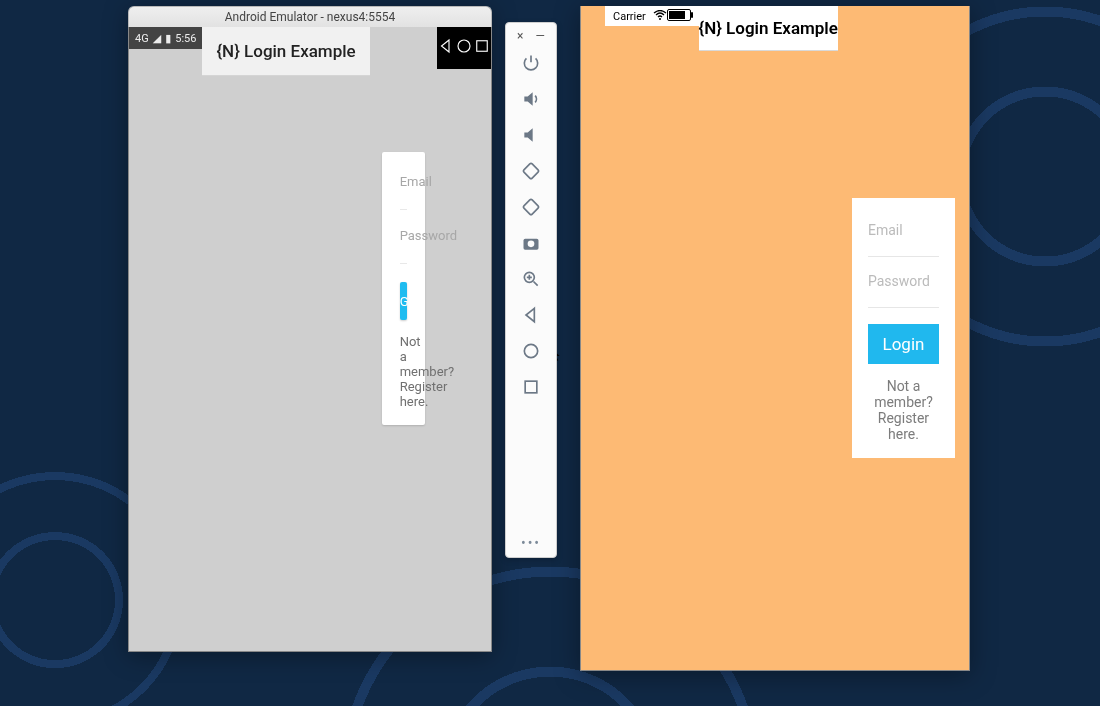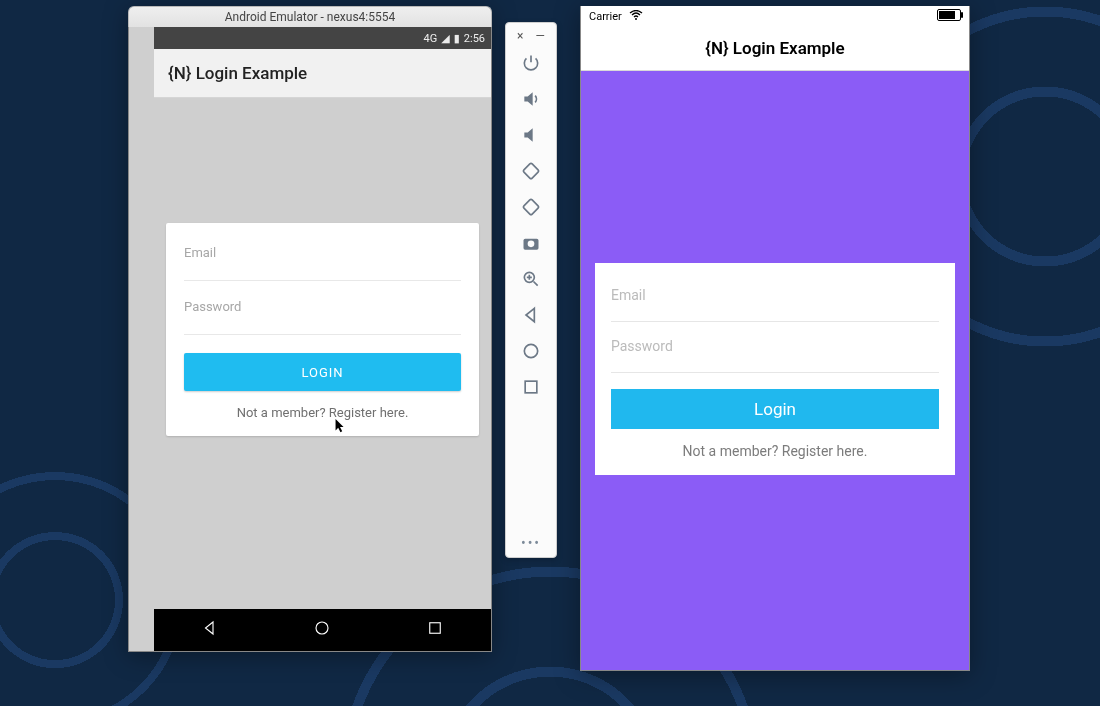--- a/index.html
+++ b/index.html
@@ -29,21 +29,21 @@
     box-shadow:0 4px 24px rgba(0,0,0,.35);
   }
   .mac-titlebar{
     height:20px;background:linear-gradient(#efefef,#e2e2e2);
     border-top-left-radius:6px;border-top-right-radius:6px;
     display:flex;align-items:center;justify-content:center;
     font-size:12px;color:#444;border:1px solid #b9b9b9;border-bottom:none;
   }
   .android-body{
     height:624px;background:#cfcfcf;position:relative;border:1px solid #888;border-top:none;
-    display:flex;flex-direction:column;padding-left:25px;
+    display:flex;
   }
   .status-bar-dark{
     height:22px;background:#444;color:#fff;display:flex;align-items:center;justify-content:flex-end;
     font-size:11px;padding:0 6px;gap:4px;
   }
   .status-bar-dark span{opacity:.9;}
   .action-bar{
     height:48px;background:#f1f1f1;display:flex;align-items:center;padding:0 14px;
     border-bottom:1px solid #d5d5d5;font-size:17px;font-weight:500;color:#222;
   }
@@ -83,21 +83,21 @@
 
   
   .ios{
     position:absolute;left:580px;top:6px;width:390px;
     box-shadow:0 4px 24px rgba(0,0,0,.35);
     display:flex;flex-direction:column;
   }
   .mac-titlebar.ios-bar{justify-content:center;position:relative;}
   .mac-titlebar .traffic{position:absolute;left:8px;display:flex;gap:6px;}
   .mac-titlebar .traffic span{width:10px;height:10px;border-radius:50%;background:#c9c9c9;}
-  .ios-body{height:664px;background:#8b5cf6;border:1px solid #888;border-top:none;display:flex;flex-direction:column;}
+  .ios-body{height:664px;background:#fdba74;border:1px solid #888;border-top:none;display:flex;flex-direction:row;padding-left:24px;}
   .ios-status{height:20px;background:#fff;display:flex;align-items:center;justify-content:space-between;padding:0 8px;font-size:11px;}
   .ios-status .mid{position:absolute;left:0;right:0;text-align:center;font-weight:600;}
   .ios-status{position:relative;}
   .ios-nav{height:44px;background:#fff;border-bottom:1px solid #d9d9d9;display:flex;align-items:center;justify-content:center;font-size:17px;font-weight:600;}
   .ios-content{flex:1;position:relative;}
   .ios-card{
     position:absolute;left:14px;right:14px;top:192px;background:#fff;padding:20px 16px 16px;
   }
   .ios-field-label{font-size:14px;color:#bbb;margin-top:4px;}
   .ios-underline{height:1px;background:#e6e6e6;margin:18px 0 16px;}
@@ -117,21 +117,21 @@
 <div class="bg"></div>
 <div class="stage">
 
 <div class="android">
   <div class="mac-titlebar">Android Emulator - nexus4:5554</div>
   <div class="android-body">
     <div class="status-bar-dark">
       <span>4G</span>
       <span>◢</span>
       <span>▮</span>
-      <span>2:56</span>
+      <span>5:56</span>
     </div>
     <div class="action-bar">
       <span>{N} Login Example</span>
     </div>
     <div class="and-content">
       <div class="and-card">
         <div class="and-field-label">Email</div>
         <div class="and-underline"></div>
         <div class="and-field-label">Password</div>
         <div class="and-underline"></div>

